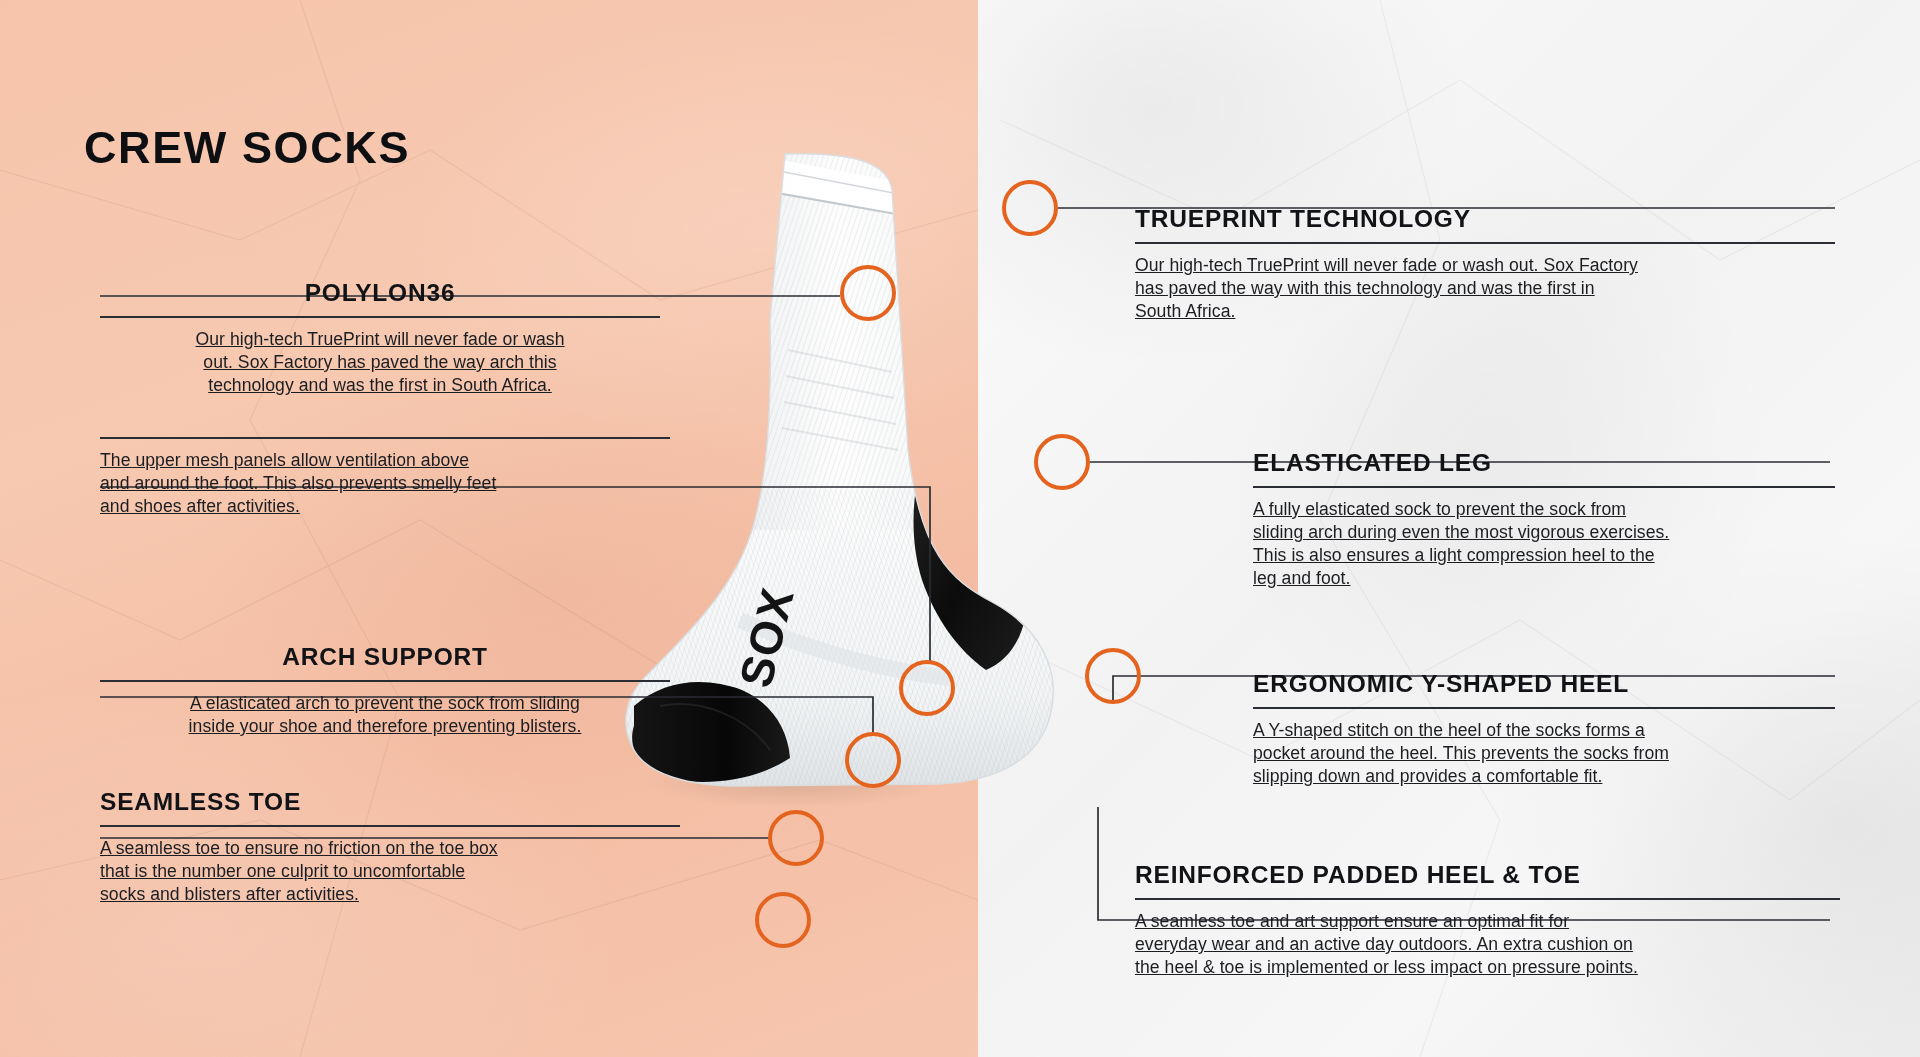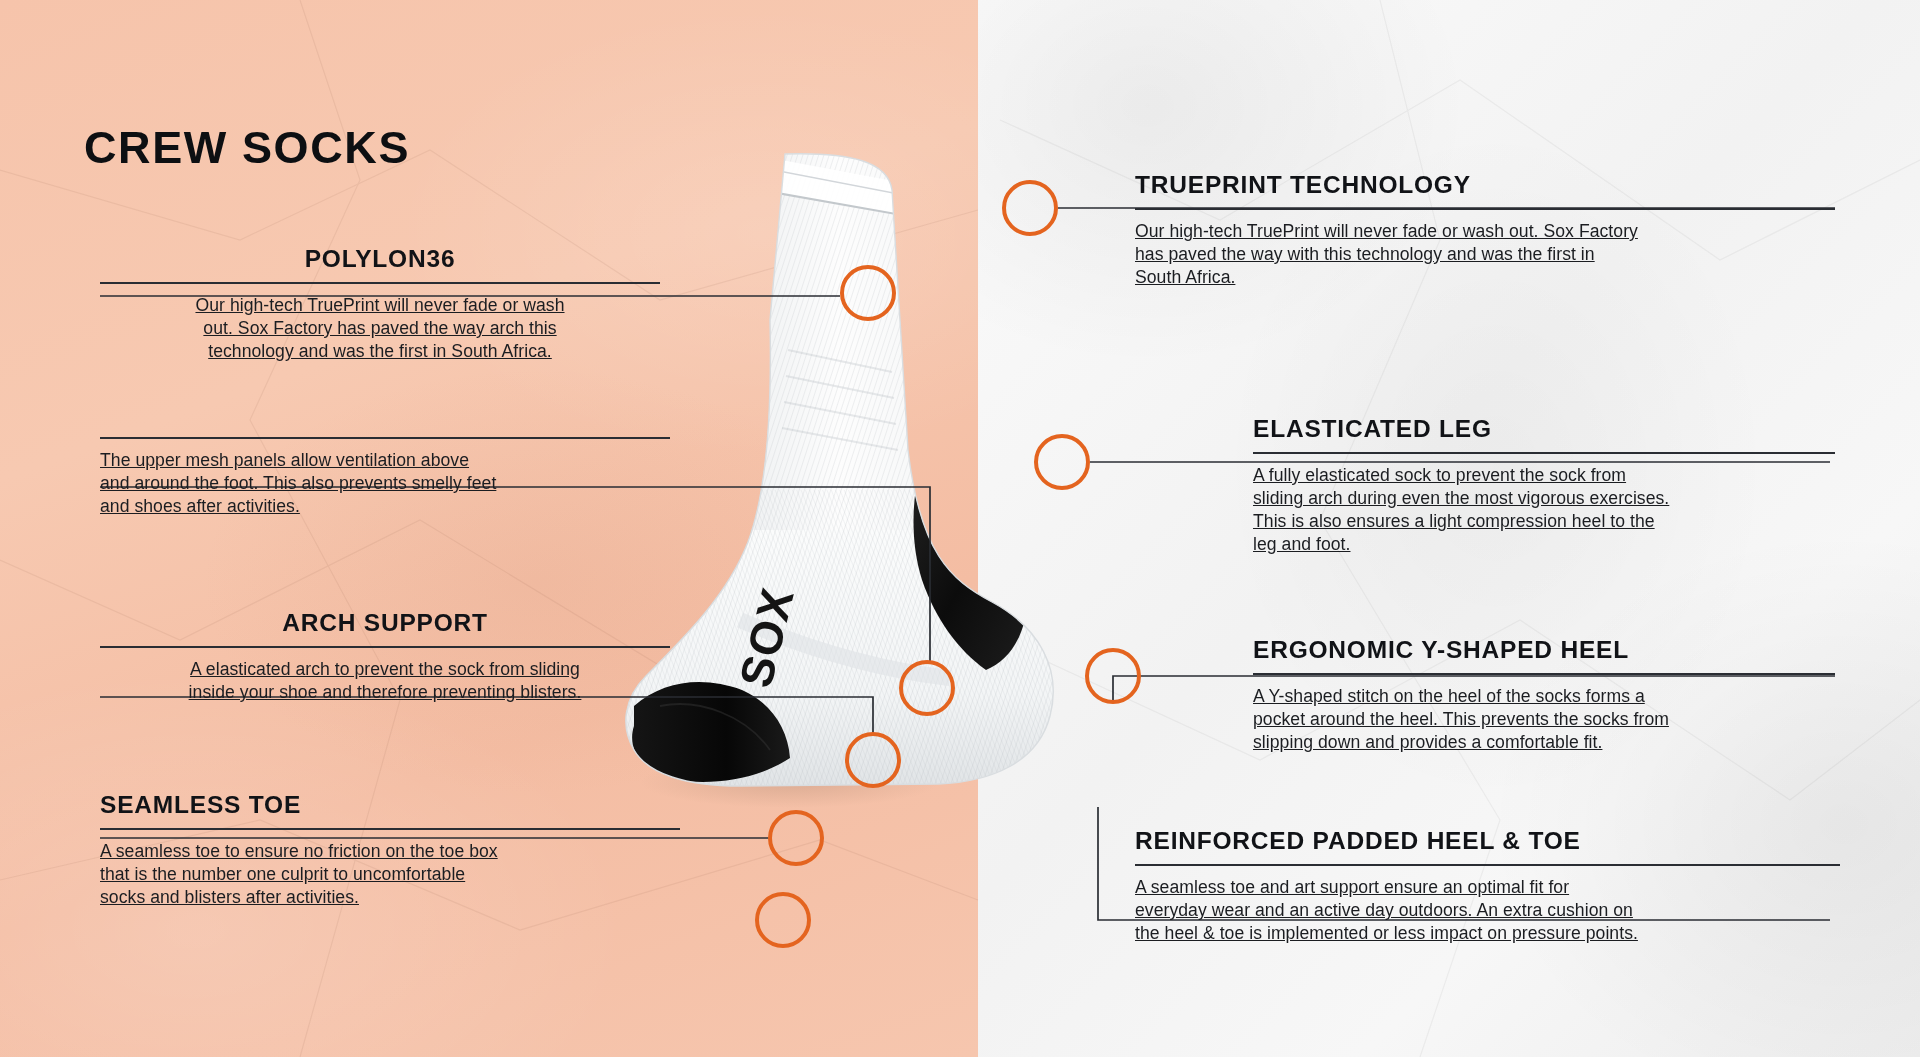--- a/index.html
+++ b/index.html
@@ -40,21 +40,21 @@
   .dot{
     position:absolute; border-radius:50%;
     border:4px solid #e4641f;
     background:transparent;
   }
 
   
   .blk{ position:absolute; }
   .blk h2{
     font-size:24.5px; font-weight:bold; letter-spacing:.8px;
-    color:#111317; line-height:1.1; white-space:nowrap;
+    color:#111317; line-height:1.1; white-space:nowrap;margin-top:34px;
   }
   .blk .rule{
     height:2px; background:#2a2d33; margin-top:9px; margin-bottom:10px;
   }
   .blk p{
     font-size:17.6px; line-height:1.31; color:#1b1d21;
     letter-spacing:.05px; white-space:pre-line;text-decoration:underline;
   }
 
   .title{
@@ -240,21 +240,21 @@
 and shoes after activities.</p>
   </div>
 
   <div class="blk" style="left:100px; top:610px; width:570px;text-align:center;">
     <h2>ARCH SUPPORT</h2>
     <div class="rule"></div>
     <p>A elasticated arch to prevent the sock from sliding
 inside your shoe and therefore preventing blisters.</p>
   </div>
 
-  <div class="blk" style="left:100px; top:792px; width:580px;">
+  <div class="blk" style="left:100px; top:755px; width:580px;">
     <h2>SEAMLESS TOE</h2>
     <div class="rule"></div>
     <p>A seamless toe to ensure no friction on the toe box
 that is the number one culprit to uncomfortable
 socks and blisters after activities.</p>
   </div>
 
   <div class="blk" style="left:1135px; top:172px; width:700px;">
     <h2>TRUEPRINT TECHNOLOGY</h2>
     <div class="rule"></div>

